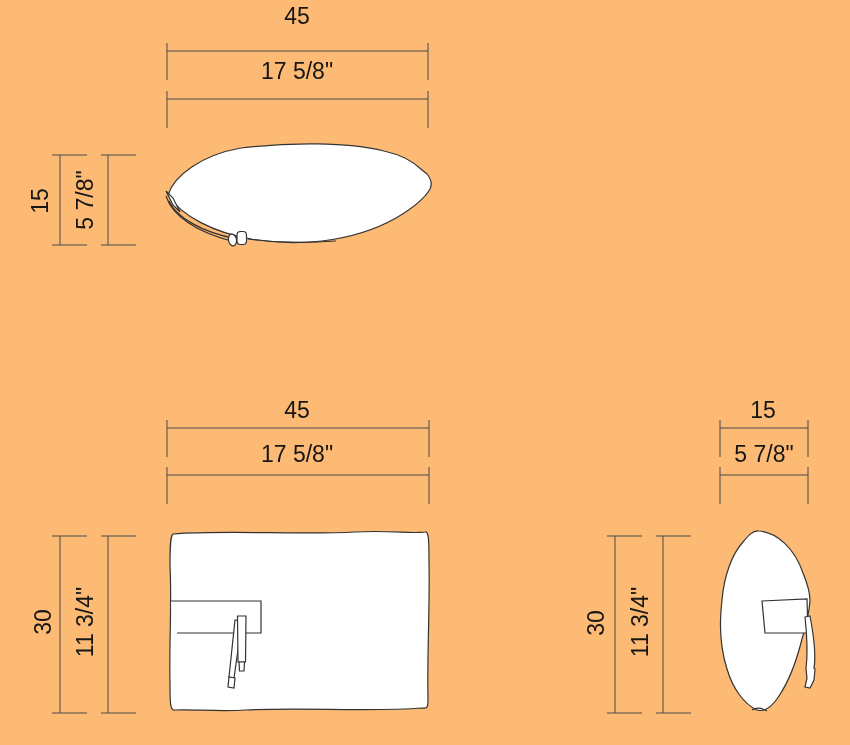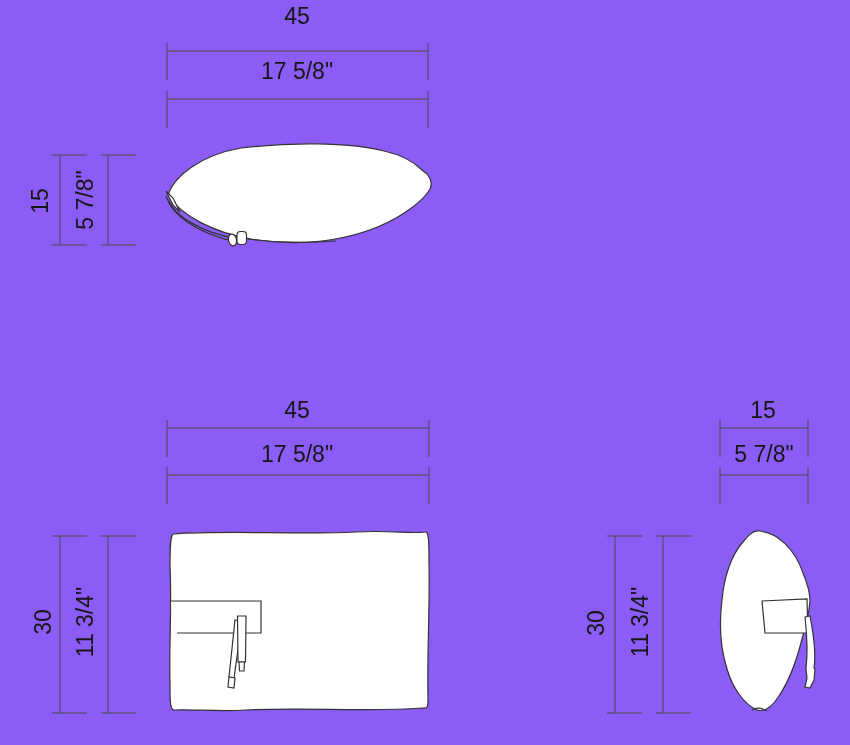--- a/index.html
+++ b/index.html
@@ -4,21 +4,21 @@
 <style>
   html, body {
     margin: 0;
     padding: 0;
     background: #ffffff;
   }
   .sheet {
     position: relative;
     width: 850px;
     height: 745px;
-    background: #8b5cf6;
+    background: #fdba74;
     overflow: hidden;
     font-family: "Liberation Sans", sans-serif;
   }
   .sheet svg {
     position: absolute;
     left: 0;
     top: 0;
   }
   .dim-label {
     font-family: "Liberation Sans", sans-serif;

